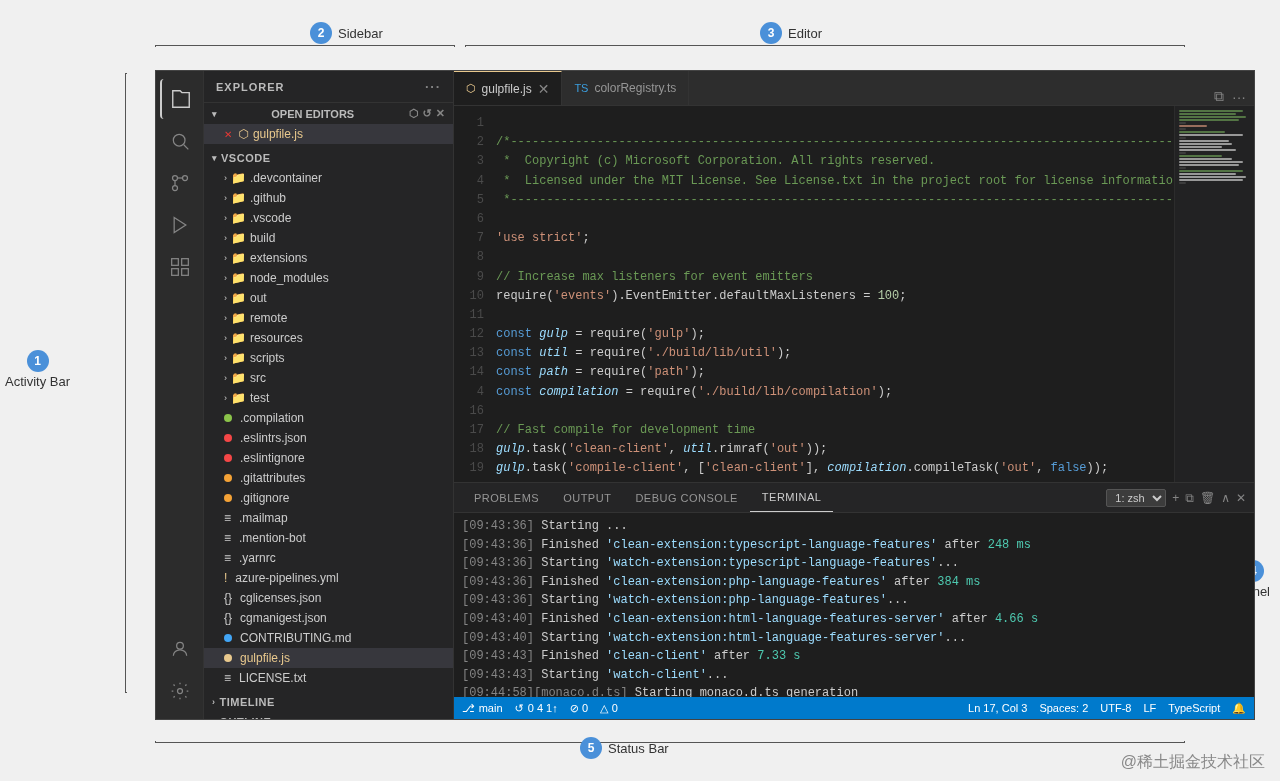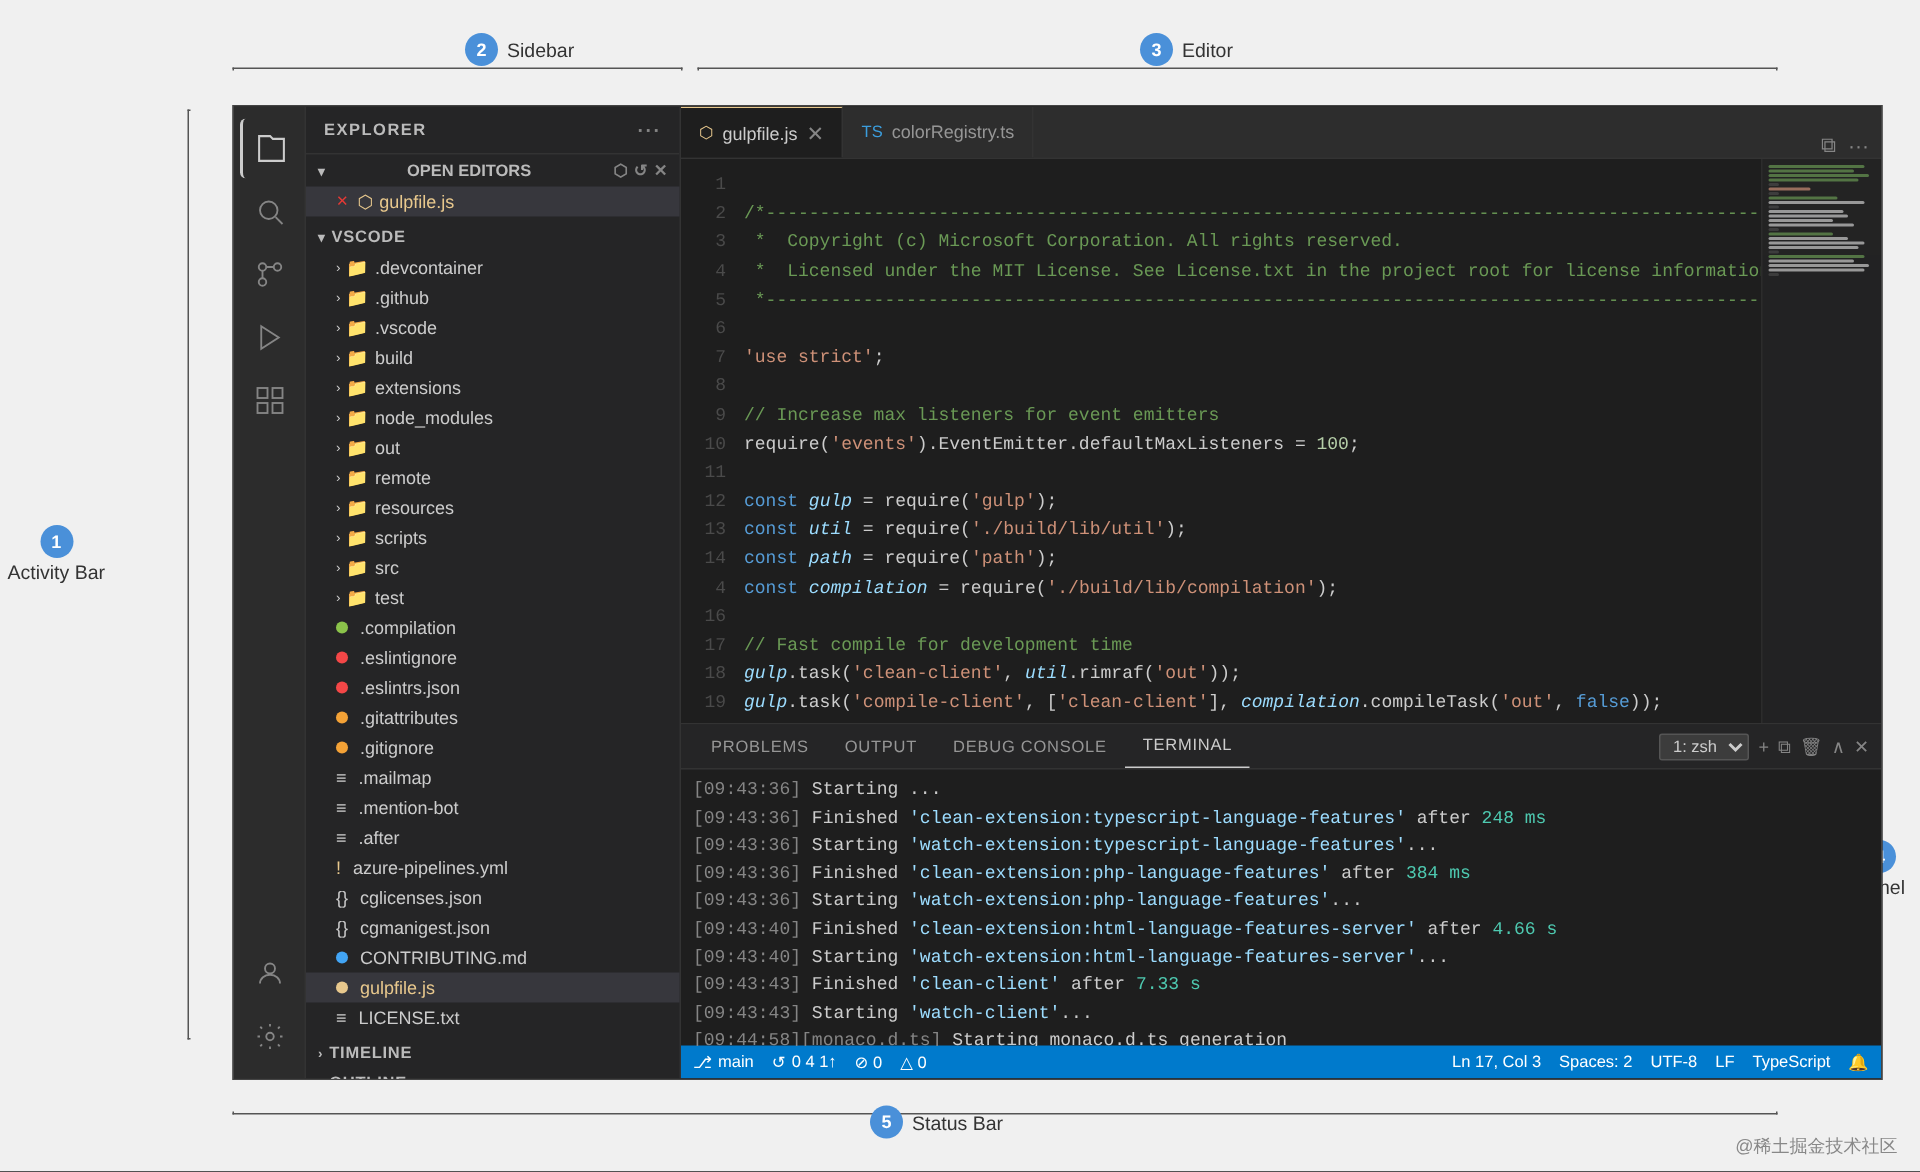--- a/index.html
+++ b/index.html
@@ -437,21 +437,21 @@
     }
     .status-left { display: flex; align-items: center; gap: 12px; }
     .status-right { display: flex; align-items: center; gap: 12px; }
     .status-item { display: flex; align-items: center; gap: 4px; cursor: pointer; }
 
     
     .watermark {
       position: absolute;
       bottom: 8px;
       right: 15px;
-      font-size: 12px;
+      font-size: 16px;
       color: #888;
       font-family: 'Segoe UI', sans-serif;
     }
 
     
     .panel-selector {
       display: flex;
       align-items: center;
       gap: 4px;
     }
@@ -647,45 +647,45 @@
               <span class="chevron">›</span>
               <span style="color:#dcb67a;">📁</span>
               <span>test</span>
             </div>
             <div class="file-item indent1">
               <span style="width:8px;height:8px;background:#8bc34a;border-radius:50%;display:inline-block;margin-right:4px;"></span>
               <span>.compilation</span>
             </div>
             <div class="file-item indent1">
               <span style="width:8px;height:8px;background:#f44747;border-radius:50%;display:inline-block;margin-right:4px;"></span>
+              <span>.eslintrs.json</span>
+            </div>
+            <div class="file-item indent1">
+              <span style="width:8px;height:8px;background:#f44747;border-radius:50%;display:inline-block;margin-right:4px;"></span>
               <span>.eslintignore</span>
-            </div>
-            <div class="file-item indent1">
-              <span style="width:8px;height:8px;background:#f44747;border-radius:50%;display:inline-block;margin-right:4px;"></span>
-              <span>.eslintrs.json</span>
             </div>
             <div class="file-item indent1">
               <span style="width:8px;height:8px;background:#f4a236;border-radius:50%;display:inline-block;margin-right:4px;"></span>
               <span>.gitattributes</span>
             </div>
             <div class="file-item indent1">
               <span style="width:8px;height:8px;background:#f4a236;border-radius:50%;display:inline-block;margin-right:4px;"></span>
               <span>.gitignore</span>
             </div>
             <div class="file-item indent1">
               <span style="margin-right:4px;">≡</span>
               <span>.mailmap</span>
             </div>
             <div class="file-item indent1">
               <span style="margin-right:4px;">≡</span>
               <span>.mention-bot</span>
             </div>
             <div class="file-item indent1">
               <span style="margin-right:4px;">≡</span>
-              <span>.after</span>
+              <span>.yarnrc</span>
             </div>
             <div class="file-item indent1">
               <span style="margin-right:4px; color:#e8c88d;">!</span>
               <span>azure-pipelines.yml</span>
             </div>
             <div class="file-item indent1">
               <span style="margin-right:4px;">{}</span>
               <span>cglicenses.json</span>
             </div>
             <div class="file-item indent1">

